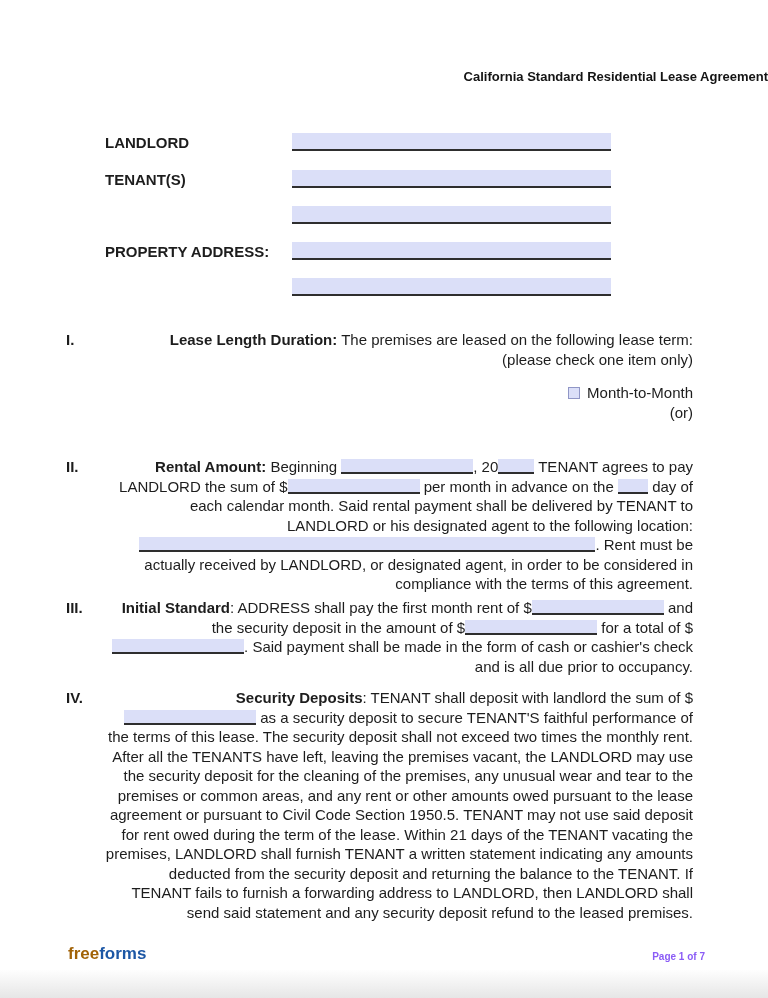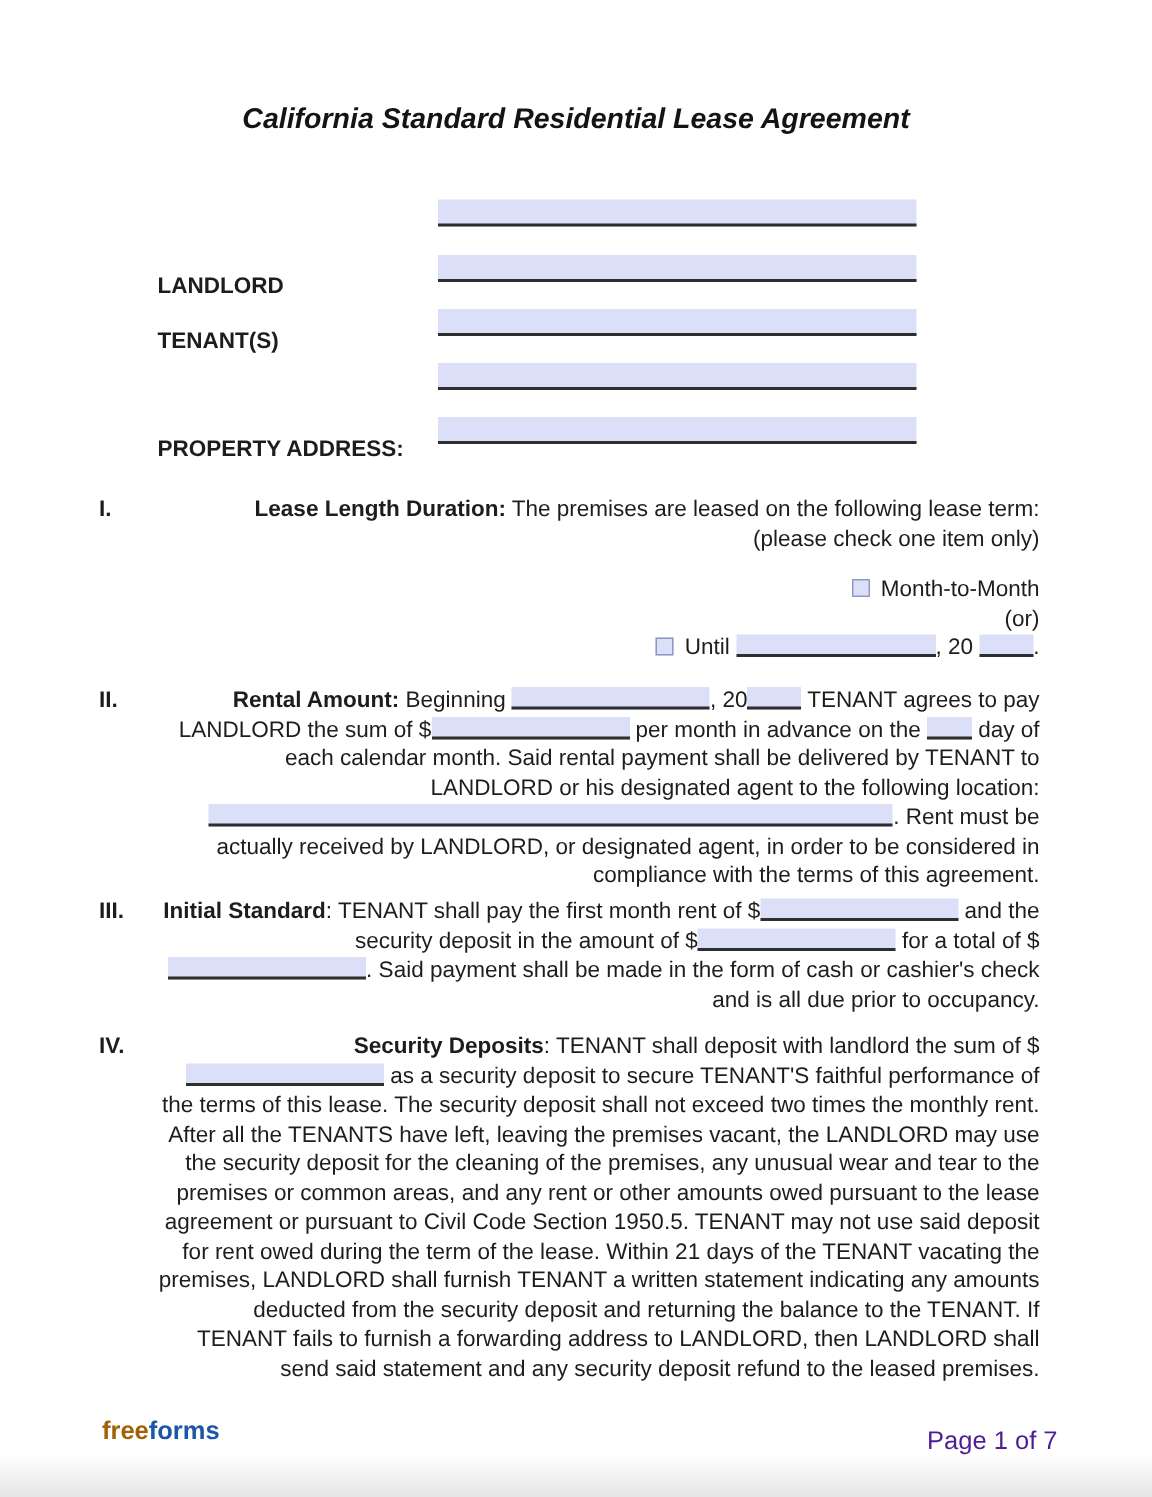--- a/index.html
+++ b/index.html
@@ -1,41 +1,41 @@
 <!DOCTYPE html>
 <html><head>
 <meta charset="utf-8">
 <style>
   html,body{margin:0;padding:0;background:#ffffff;}
   .page{position:relative;width:768px;height:998px;background:#fff;overflow:hidden;
         font-family:"Liberation Sans","DejaVu Sans",sans-serif;color:#1d1d1d;}
-  .title{position:absolute;top:69px;left:0;width:100%;text-align:center;
-         font-size:19px;font-weight:bold;margin:0;color:#141414;font-style:italic;}
+  .title{position:absolute;top:69px;left:0;width:100%;text-align:right;
+         font-size:13px;font-weight:bold;margin:0;color:#141414;}
   
   .frow{position:absolute;left:0;width:768px;height:20px;}
-  .flabel{position:absolute;left:105px;top:1px;font-weight:bold;font-size:15px;white-space:nowrap;margin-top:48px;}
+  .flabel{position:absolute;left:105px;top:1px;font-weight:bold;font-size:15px;white-space:nowrap;}
   .ffield{position:absolute;left:292px;top:0;width:319px;height:16px;
           background:#dbdff8;border-bottom:2px solid #2e2e2e;}
   
   .section{position:absolute;left:0;width:768px;}
   .num{position:absolute;left:66px;top:0;font-weight:bold;font-size:15px;line-height:19.5px;}
   .sbody{position:absolute;left:105px;top:0;width:588px;font-size:15px;line-height:19.5px;
          text-align:right;}
   .sbody b{font-weight:bold;}
   .blank{display:inline-block;background:#dbdff8;border-bottom:2px solid #2e2e2e;
          height:13px;vertical-align:-2px;}
   .w132{width:132px}.w133{width:133px}.w36{width:36px}.w30{width:30px}.w456{width:456px}
   .options{margin-top:14px;}
   .cb{display:inline-block;width:10px;height:10px;background:#dbdff8;
       border:1.5px solid #9096c6;margin-right:7px;vertical-align:-1px;}
   
   .brand{position:absolute;left:68px;top:944px;font-size:17px;font-weight:bold;}
   .bfree{color:#a16207;}
   .bforms{color:#1c57a5;margin-top:48px;}
-  .pagenum{position:absolute;right:63px;top:951px;font-size:17px;color:#4c1d95;}
+  .pagenum{position:absolute;right:63px;top:951px;font-size:10px;color:#8b5cf6;font-weight:bold;}
   .bottom-edge{position:absolute;left:0;right:0;bottom:0;height:28px;
                background:linear-gradient(#fefefe,#e6e6e6);}
 </style>
 </head>
 <body>
 
 <div class="page">
 
   <h1 class="title">California Standard Residential Lease Agreement</h1>
 
@@ -59,36 +59,35 @@
   </div>
 
   <div class="section" style="top:330px">
     <span class="num">I.</span>
     <div class="sbody">
       <b>Lease Length Duration:</b><span> The premises are leased on the following lease term:</span>
       <div>(please check one item only)</div>
       <div class="options">
         <div><span class="cb"></span><span>Month-to-Month</span></div>
         <div>(or)</div>
-        <div><span class="cb"></span><span>Until </span><span class="blank w133"></span><span>, 20 </span><span class="blank w36"></span><span>.</span></div>
       </div>
     </div>
   </div>
 
   <div class="section" style="top:457px">
     <span class="num">II.</span>
     <div class="sbody">
       <b>Rental Amount:</b><span> Beginning </span><span class="blank w132"></span><span>, 20</span><span class="blank w36"></span><span> TENANT agrees to pay LANDLORD the sum of $</span><span class="blank w132"></span><span> per month in advance on the </span><span class="blank w30"></span><span> day of each calendar month. Said rental payment shall be delivered by TENANT to LANDLORD or his designated agent to the following location: </span><span class="blank w456"></span><span>. Rent must be actually received by LANDLORD, or designated agent, in order to be considered in compliance with the terms of this agreement.</span>
     </div>
   </div>
 
   <div class="section" style="top:598px">
     <span class="num">III.</span>
     <div class="sbody">
-      <b>Initial Standard</b><span>: TENANT shall pay the first month rent of $</span><span class="blank w132"></span><span> and the security deposit in the amount of $</span><span class="blank w132"></span><span> for a total of $</span><span class="blank w132"></span><span>. Said payment shall be made in the form of cash or cashier's check and is all due prior to occupancy.</span>
+      <b>Initial Standard</b><span>: ADDRESS shall pay the first month rent of $</span><span class="blank w132"></span><span> and the security deposit in the amount of $</span><span class="blank w132"></span><span> for a total of $</span><span class="blank w132"></span><span>. Said payment shall be made in the form of cash or cashier's check and is all due prior to occupancy.</span>
     </div>
   </div>
 
   <div class="section" style="top:688px">
     <span class="num">IV.</span>
     <div class="sbody">
       <b>Security Deposits</b><span>: TENANT shall deposit with landlord the sum of $</span><span class="blank w132"></span><span> as a security deposit to secure TENANT'S faithful performance of the terms of this lease. The security deposit shall not exceed two times the monthly rent. After all the TENANTS have left, leaving the premises vacant, the LANDLORD may use the security deposit for the cleaning of the premises, any unusual wear and tear to the premises or common areas, and any rent or other amounts owed pursuant to the lease agreement or pursuant to Civil Code Section 1950.5. TENANT may not use said deposit for rent owed during the term of the lease. Within 21 days of the TENANT vacating the premises, LANDLORD shall furnish TENANT a written statement indicating any amounts deducted from the security deposit and returning the balance to the TENANT. If TENANT fails to furnish a forwarding address to LANDLORD, then LANDLORD shall send said statement and any security deposit refund to the leased premises.</span>
     </div>
   </div>
 

